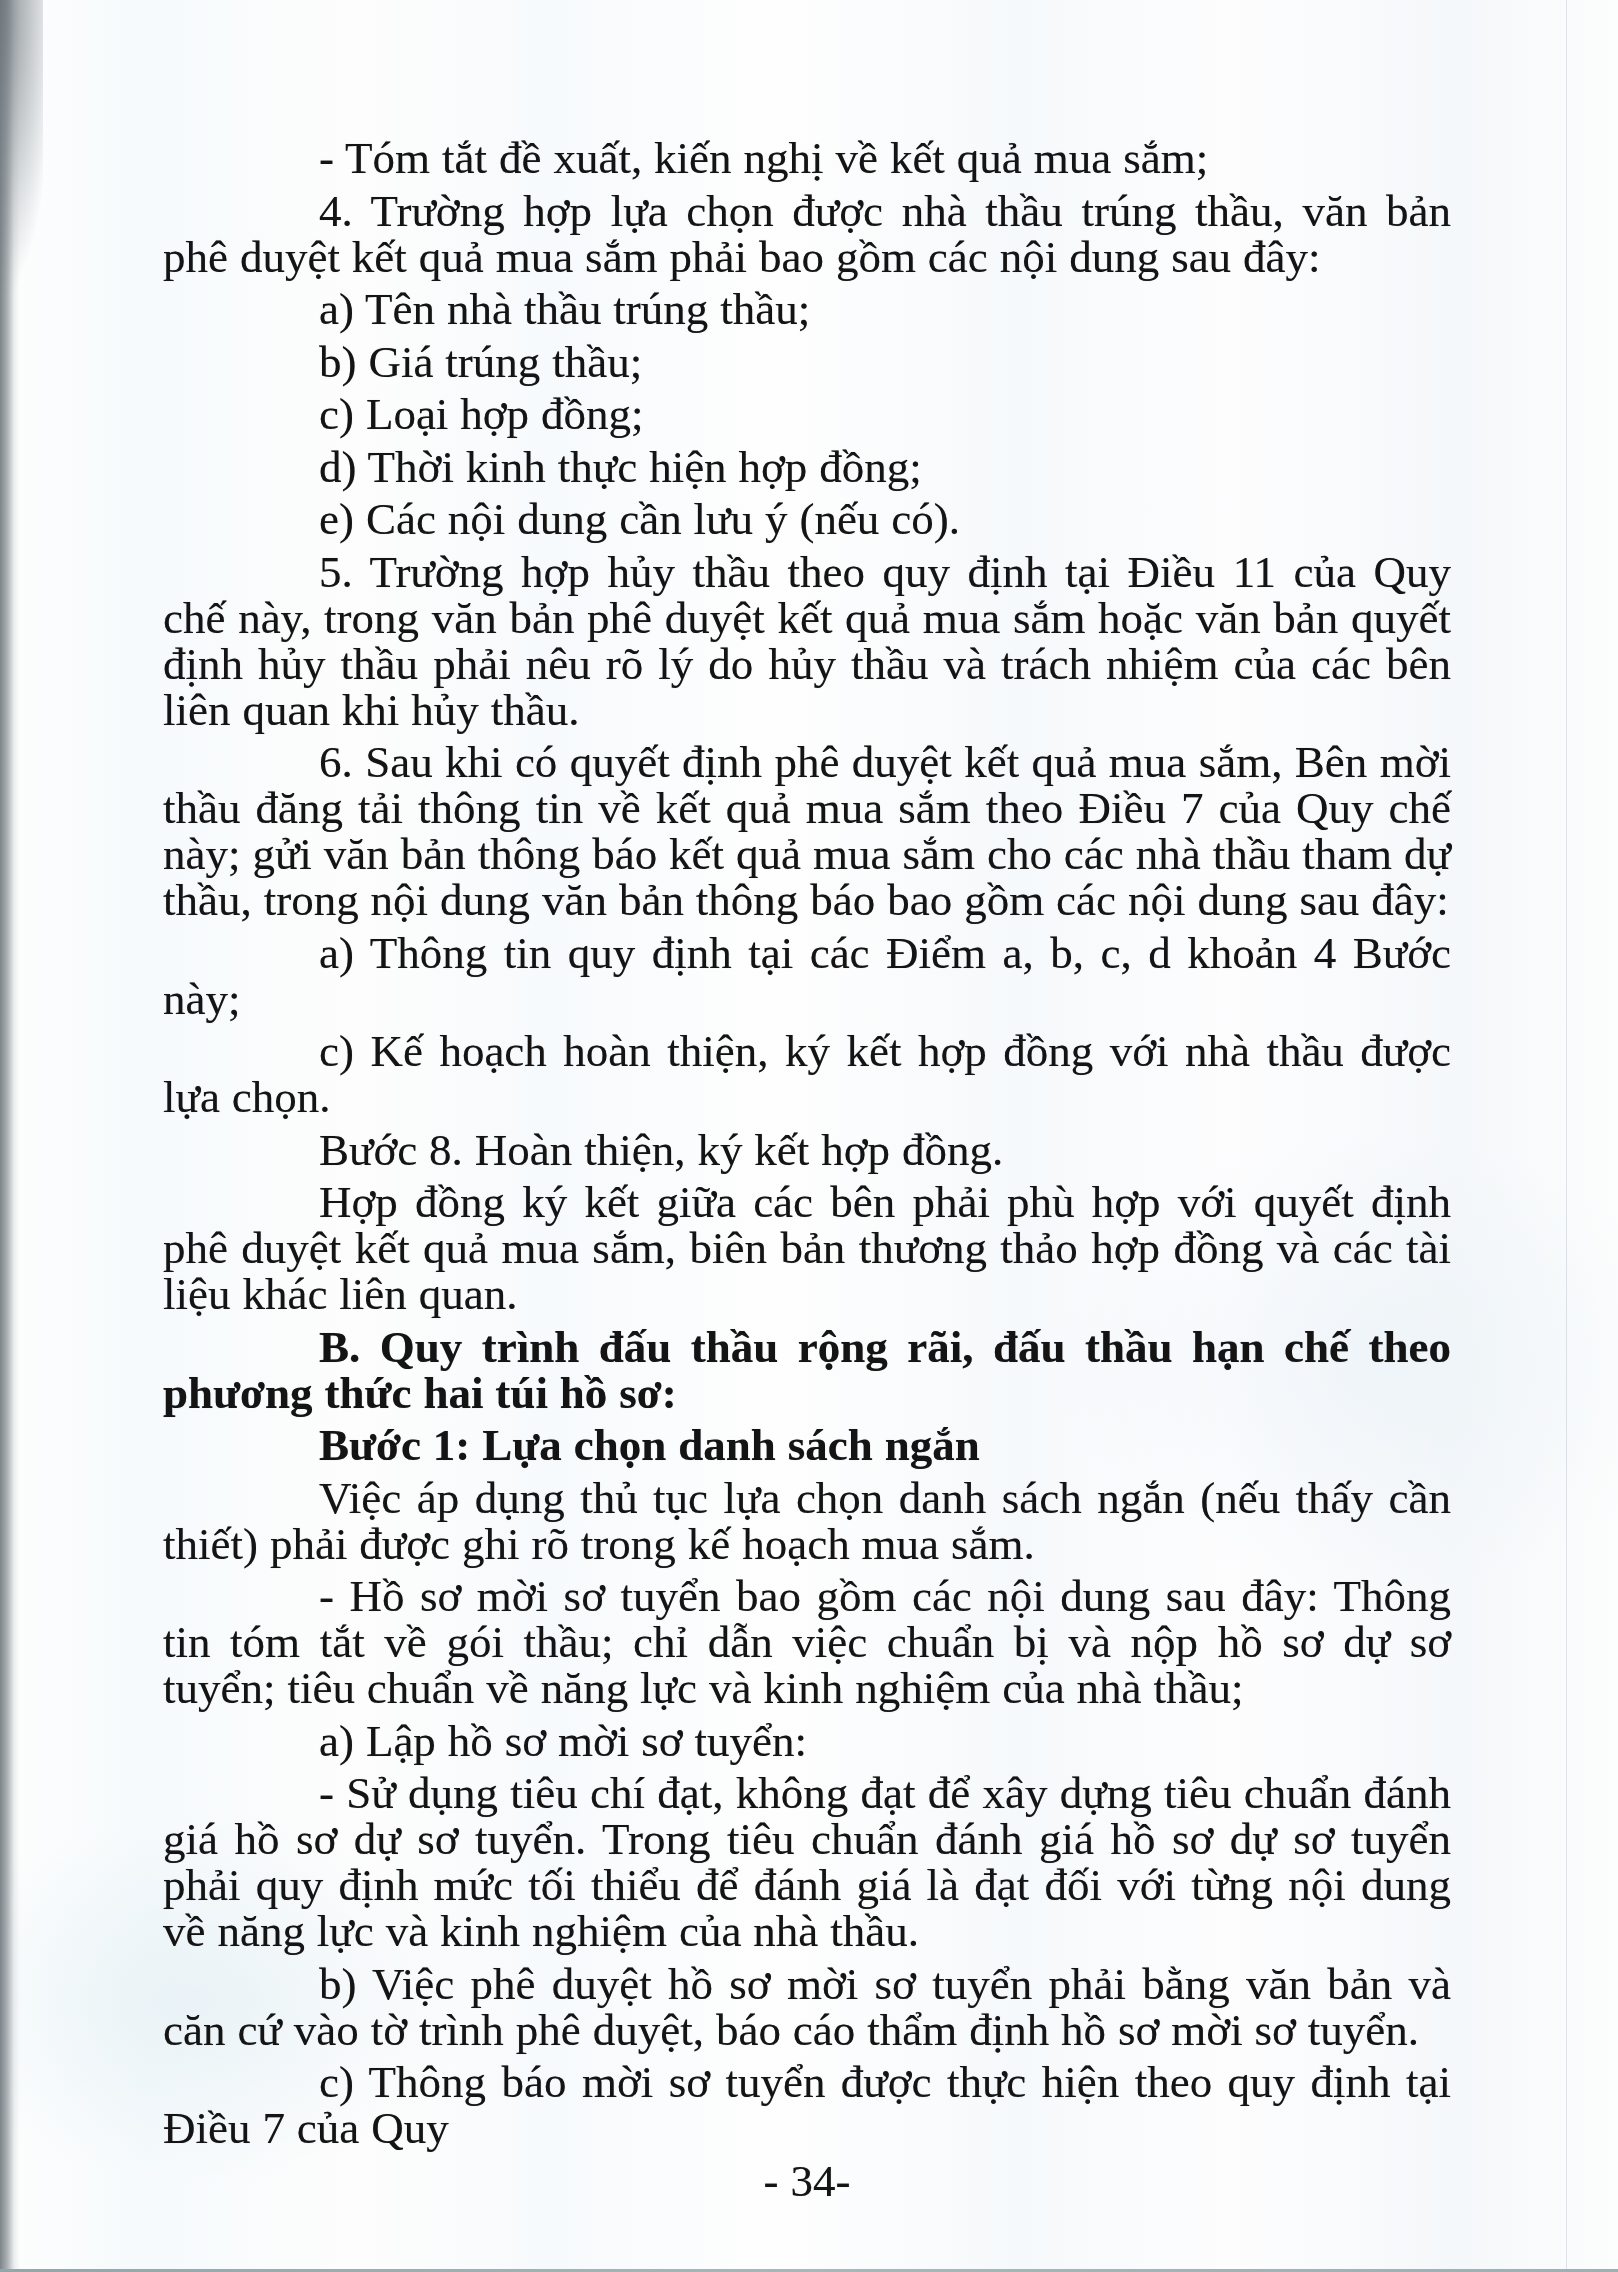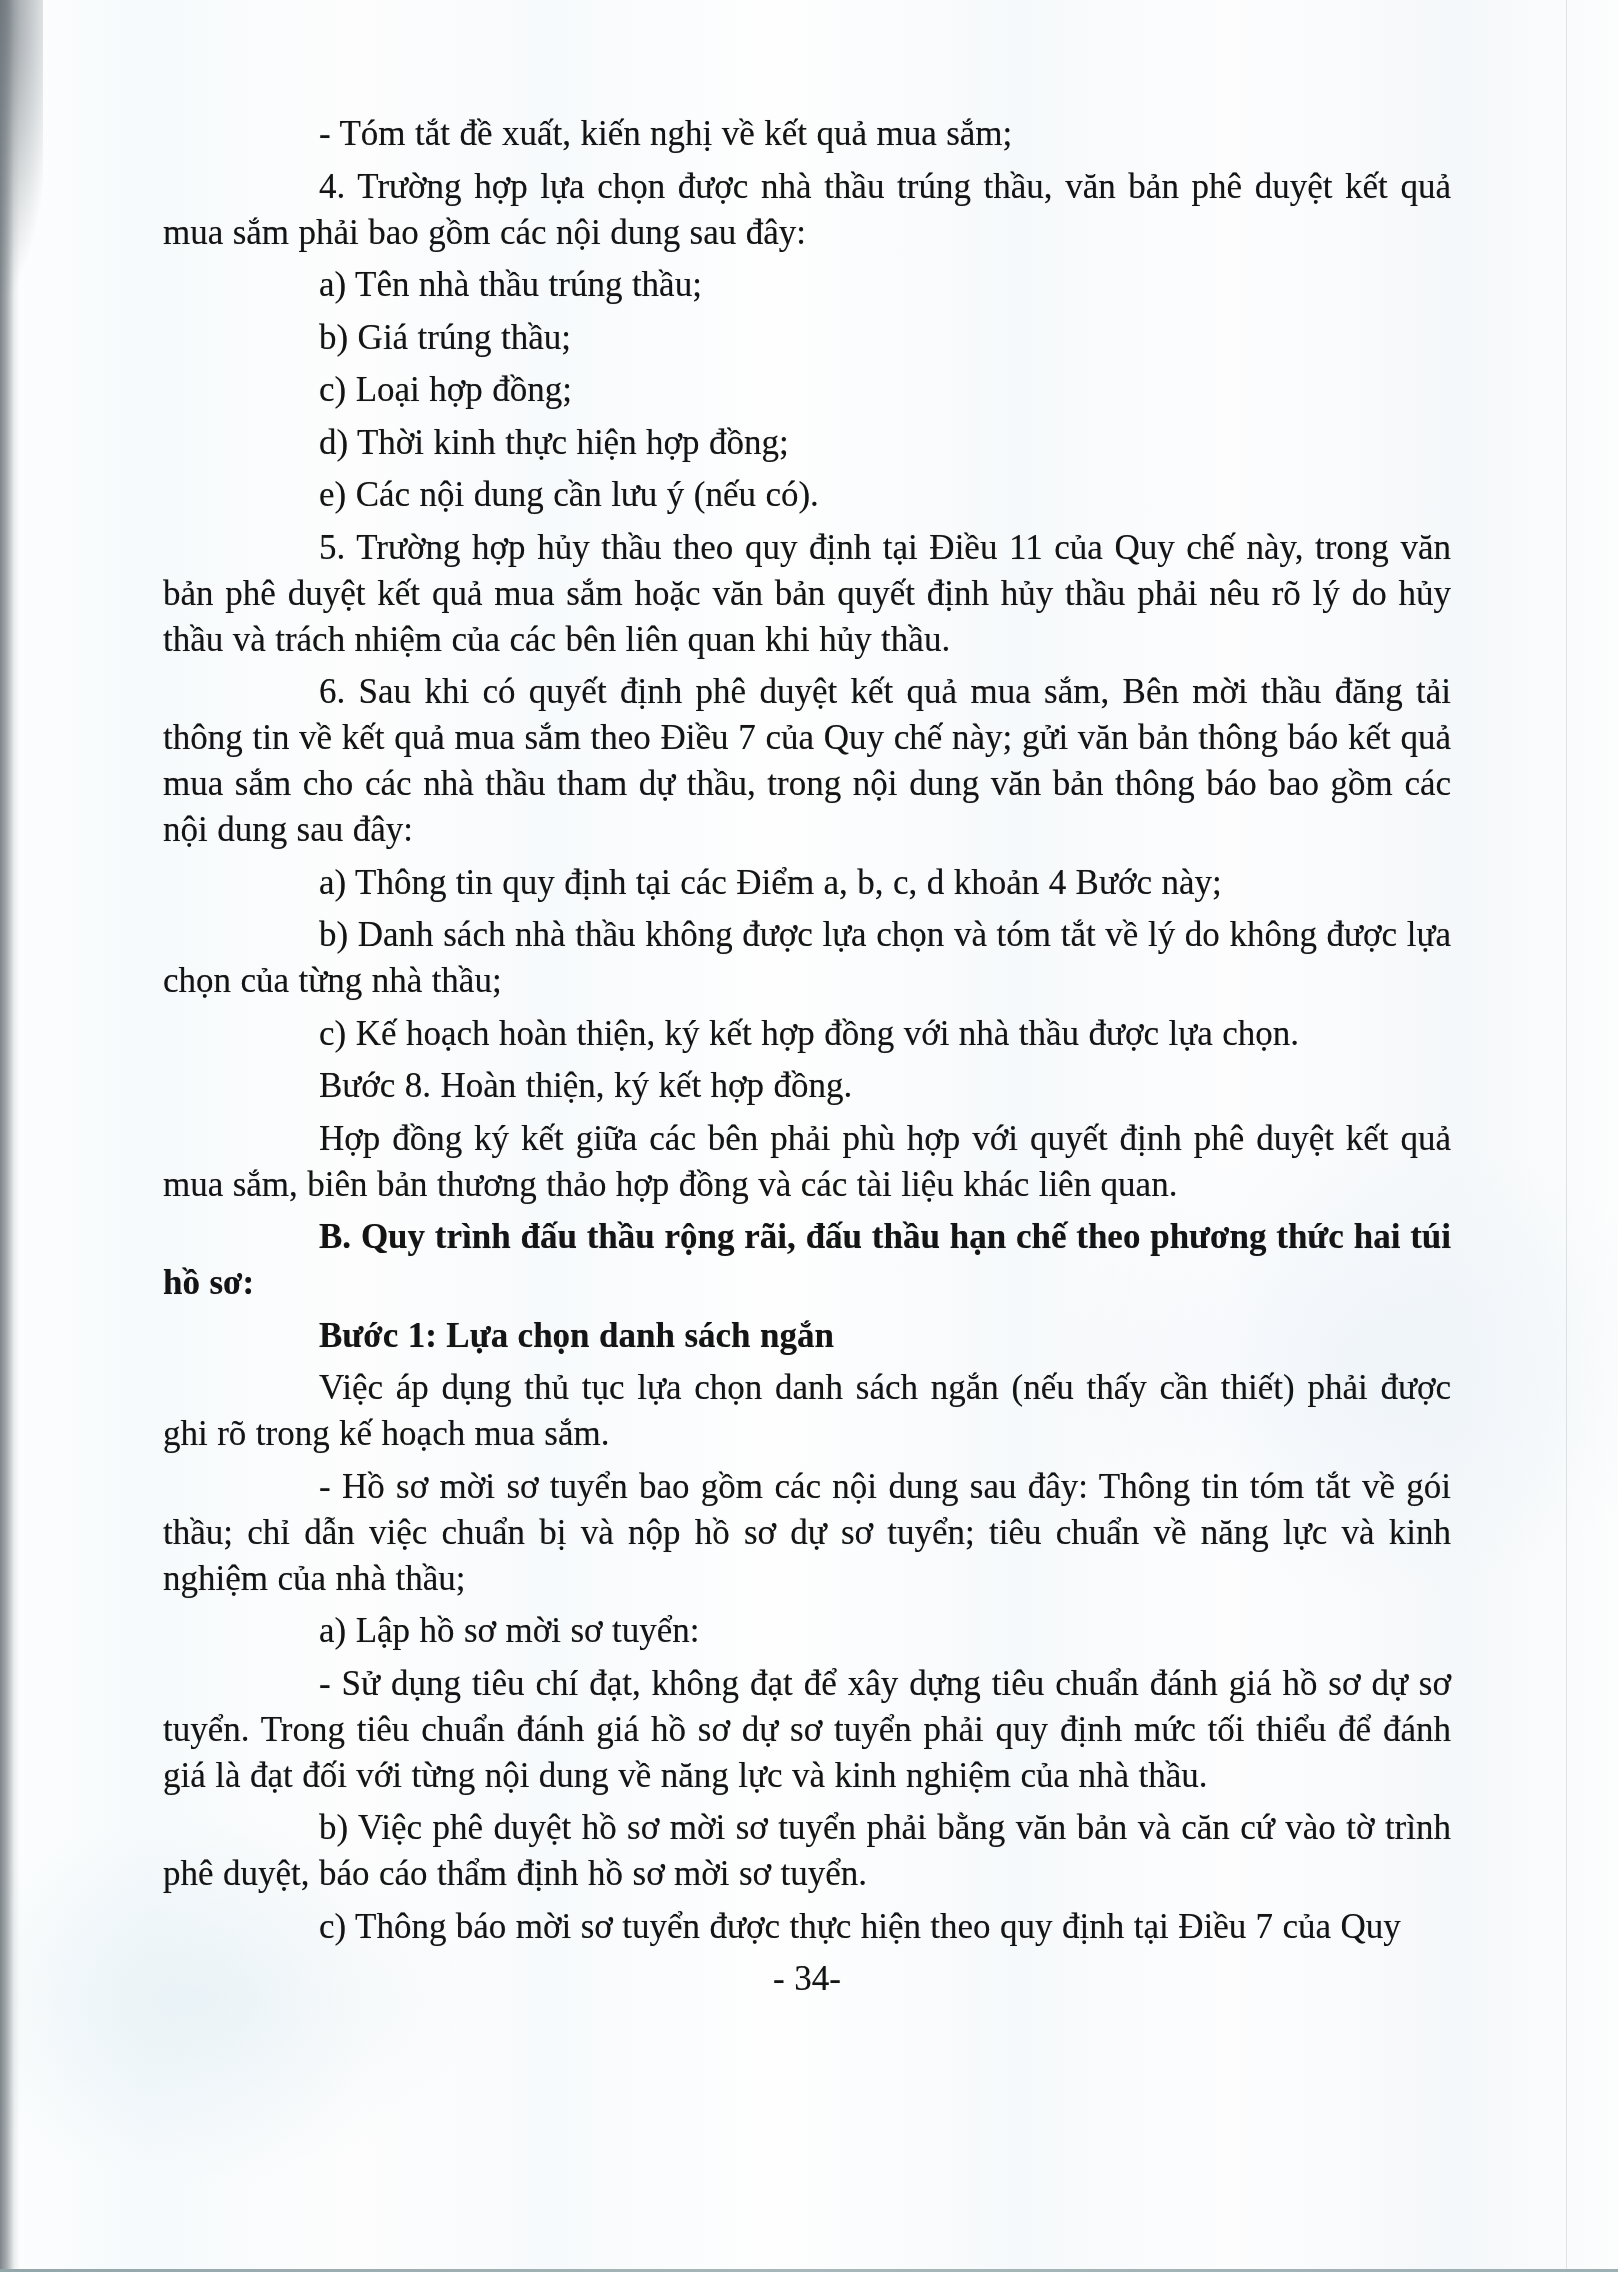--- a/index.html
+++ b/index.html
@@ -27,22 +27,22 @@
     position:absolute;left:0;bottom:0;width:100%;height:3.9px;
     background:linear-gradient(to right,#93a6a9 0%,#a7b7ba 50%,#9db0b3 100%);
   }
   .streak-right{
     position:absolute;top:0;left:1566px;width:1.3px;height:100%;
     background:rgba(150,162,172,.28);
   }
   
   .content{
     position:absolute;
-    left:163px;top:111px;width:1288px;
-    font-size:35px;line-height:46px;
+    left:163px;top:135px;width:1288px;
+    font-size:45px;line-height:46px;
     color:#141414;
     text-align:justify;
     filter:blur(0.3px);
     text-shadow:0 0 0.7px rgba(10,10,10,.45);
     word-spacing:0.7px;
   }
   .content p{margin:0 0 6.5px 0;text-indent:156px;}
   .content p.b{font-weight:bold;}
   .pageno{
     text-indent:0;
@@ -63,21 +63,20 @@
     <p>- Tóm tắt đề xuất, kiến nghị về kết quả mua sắm;</p>
     <p>4. Trường hợp lựa chọn được nhà thầu trúng thầu, văn bản phê duyệt kết quả mua sắm phải bao gồm các nội dung sau đây:</p>
     <p>a) Tên nhà thầu trúng thầu;</p>
     <p>b) Giá trúng thầu;</p>
     <p>c) Loại hợp đồng;</p>
     <p>d) Thời kinh thực hiện hợp đồng;</p>
     <p>e) Các nội dung cần lưu ý (nếu có).</p>
     <p>5. Trường hợp hủy thầu theo quy định tại Điều 11 của Quy chế này, trong văn bản phê duyệt kết quả mua sắm hoặc văn bản quyết định hủy thầu phải nêu rõ lý do hủy thầu và trách nhiệm của các bên liên quan khi hủy thầu.</p>
     <p>6. Sau khi có quyết định phê duyệt kết quả mua sắm, Bên mời thầu đăng tải thông tin về kết quả mua sắm theo Điều 7 của Quy chế này; gửi văn bản thông báo kết quả mua sắm cho các nhà thầu tham dự thầu, trong nội dung văn bản thông báo bao gồm các nội dung sau đây:</p>
     <p>a) Thông tin quy định tại các Điểm a, b, c, d khoản 4 Bước này;</p>
-    <p>b) Danh sách nhà thầu không được lựa chọn và tóm tắt về lý do không được lựa chọn của từng nhà thầu;</p>
     <p>c) Kế hoạch hoàn thiện, ký kết hợp đồng với nhà thầu được lựa chọn.</p>
     <p>Bước 8. Hoàn thiện, ký kết hợp đồng.</p>
     <p>Hợp đồng ký kết giữa các bên phải phù hợp với quyết định phê duyệt kết quả mua sắm, biên bản thương thảo hợp đồng và các tài liệu khác liên quan.</p>
     <p class="b">B. Quy trình đấu thầu rộng rãi, đấu thầu hạn chế theo phương thức hai túi hồ sơ:</p>
     <p class="b">Bước 1: Lựa chọn danh sách ngắn</p>
     <p>Việc áp dụng thủ tục lựa chọn danh sách ngắn (nếu thấy cần thiết) phải được ghi rõ trong kế hoạch mua sắm.</p>
     <p>- Hồ sơ mời sơ tuyển bao gồm các nội dung sau đây: Thông tin tóm tắt về gói thầu; chỉ dẫn việc chuẩn bị và nộp hồ sơ dự sơ tuyển; tiêu chuẩn về năng lực và kinh nghiệm của nhà thầu;</p>
     <p>a) Lập hồ sơ mời sơ tuyển:</p>
     <p>- Sử dụng tiêu chí đạt, không đạt để xây dựng tiêu chuẩn đánh giá hồ sơ dự sơ tuyển. Trong tiêu chuẩn đánh giá hồ sơ dự sơ tuyển phải quy định mức tối thiểu để đánh giá là đạt đối với từng nội dung về năng lực và kinh nghiệm của nhà thầu.</p>
     <p>b) Việc phê duyệt hồ sơ mời sơ tuyển phải bằng văn bản và căn cứ vào tờ trình phê duyệt, báo cáo thẩm định hồ sơ mời sơ tuyển.</p>

